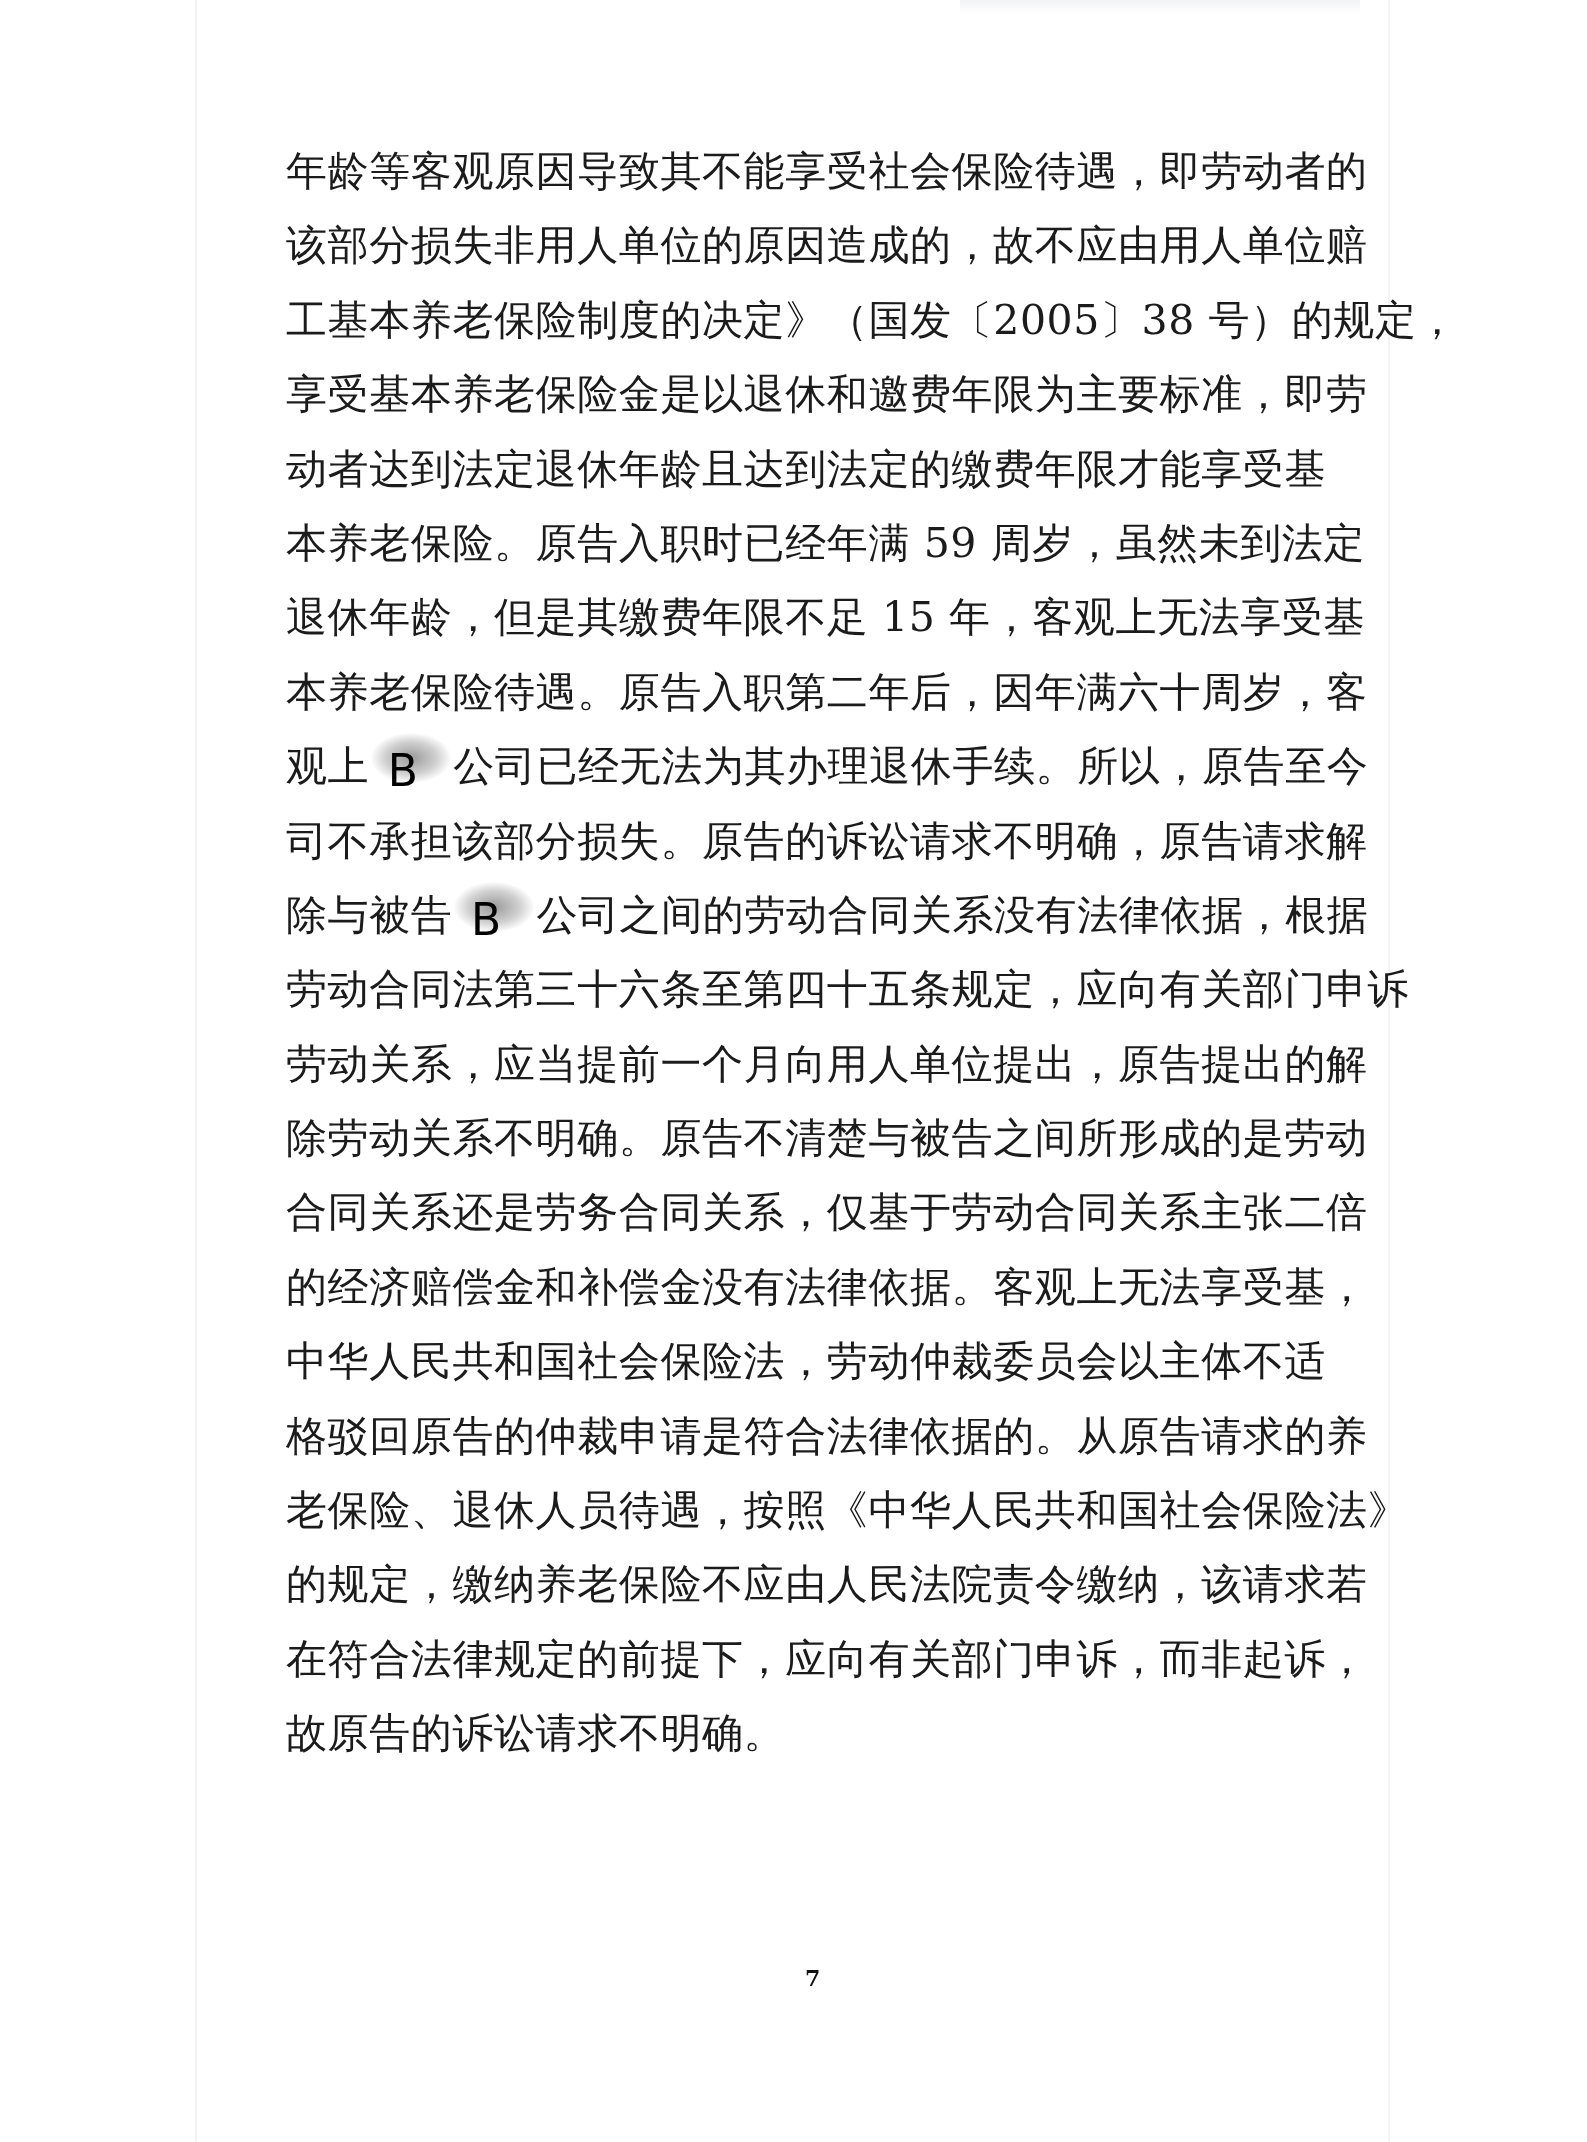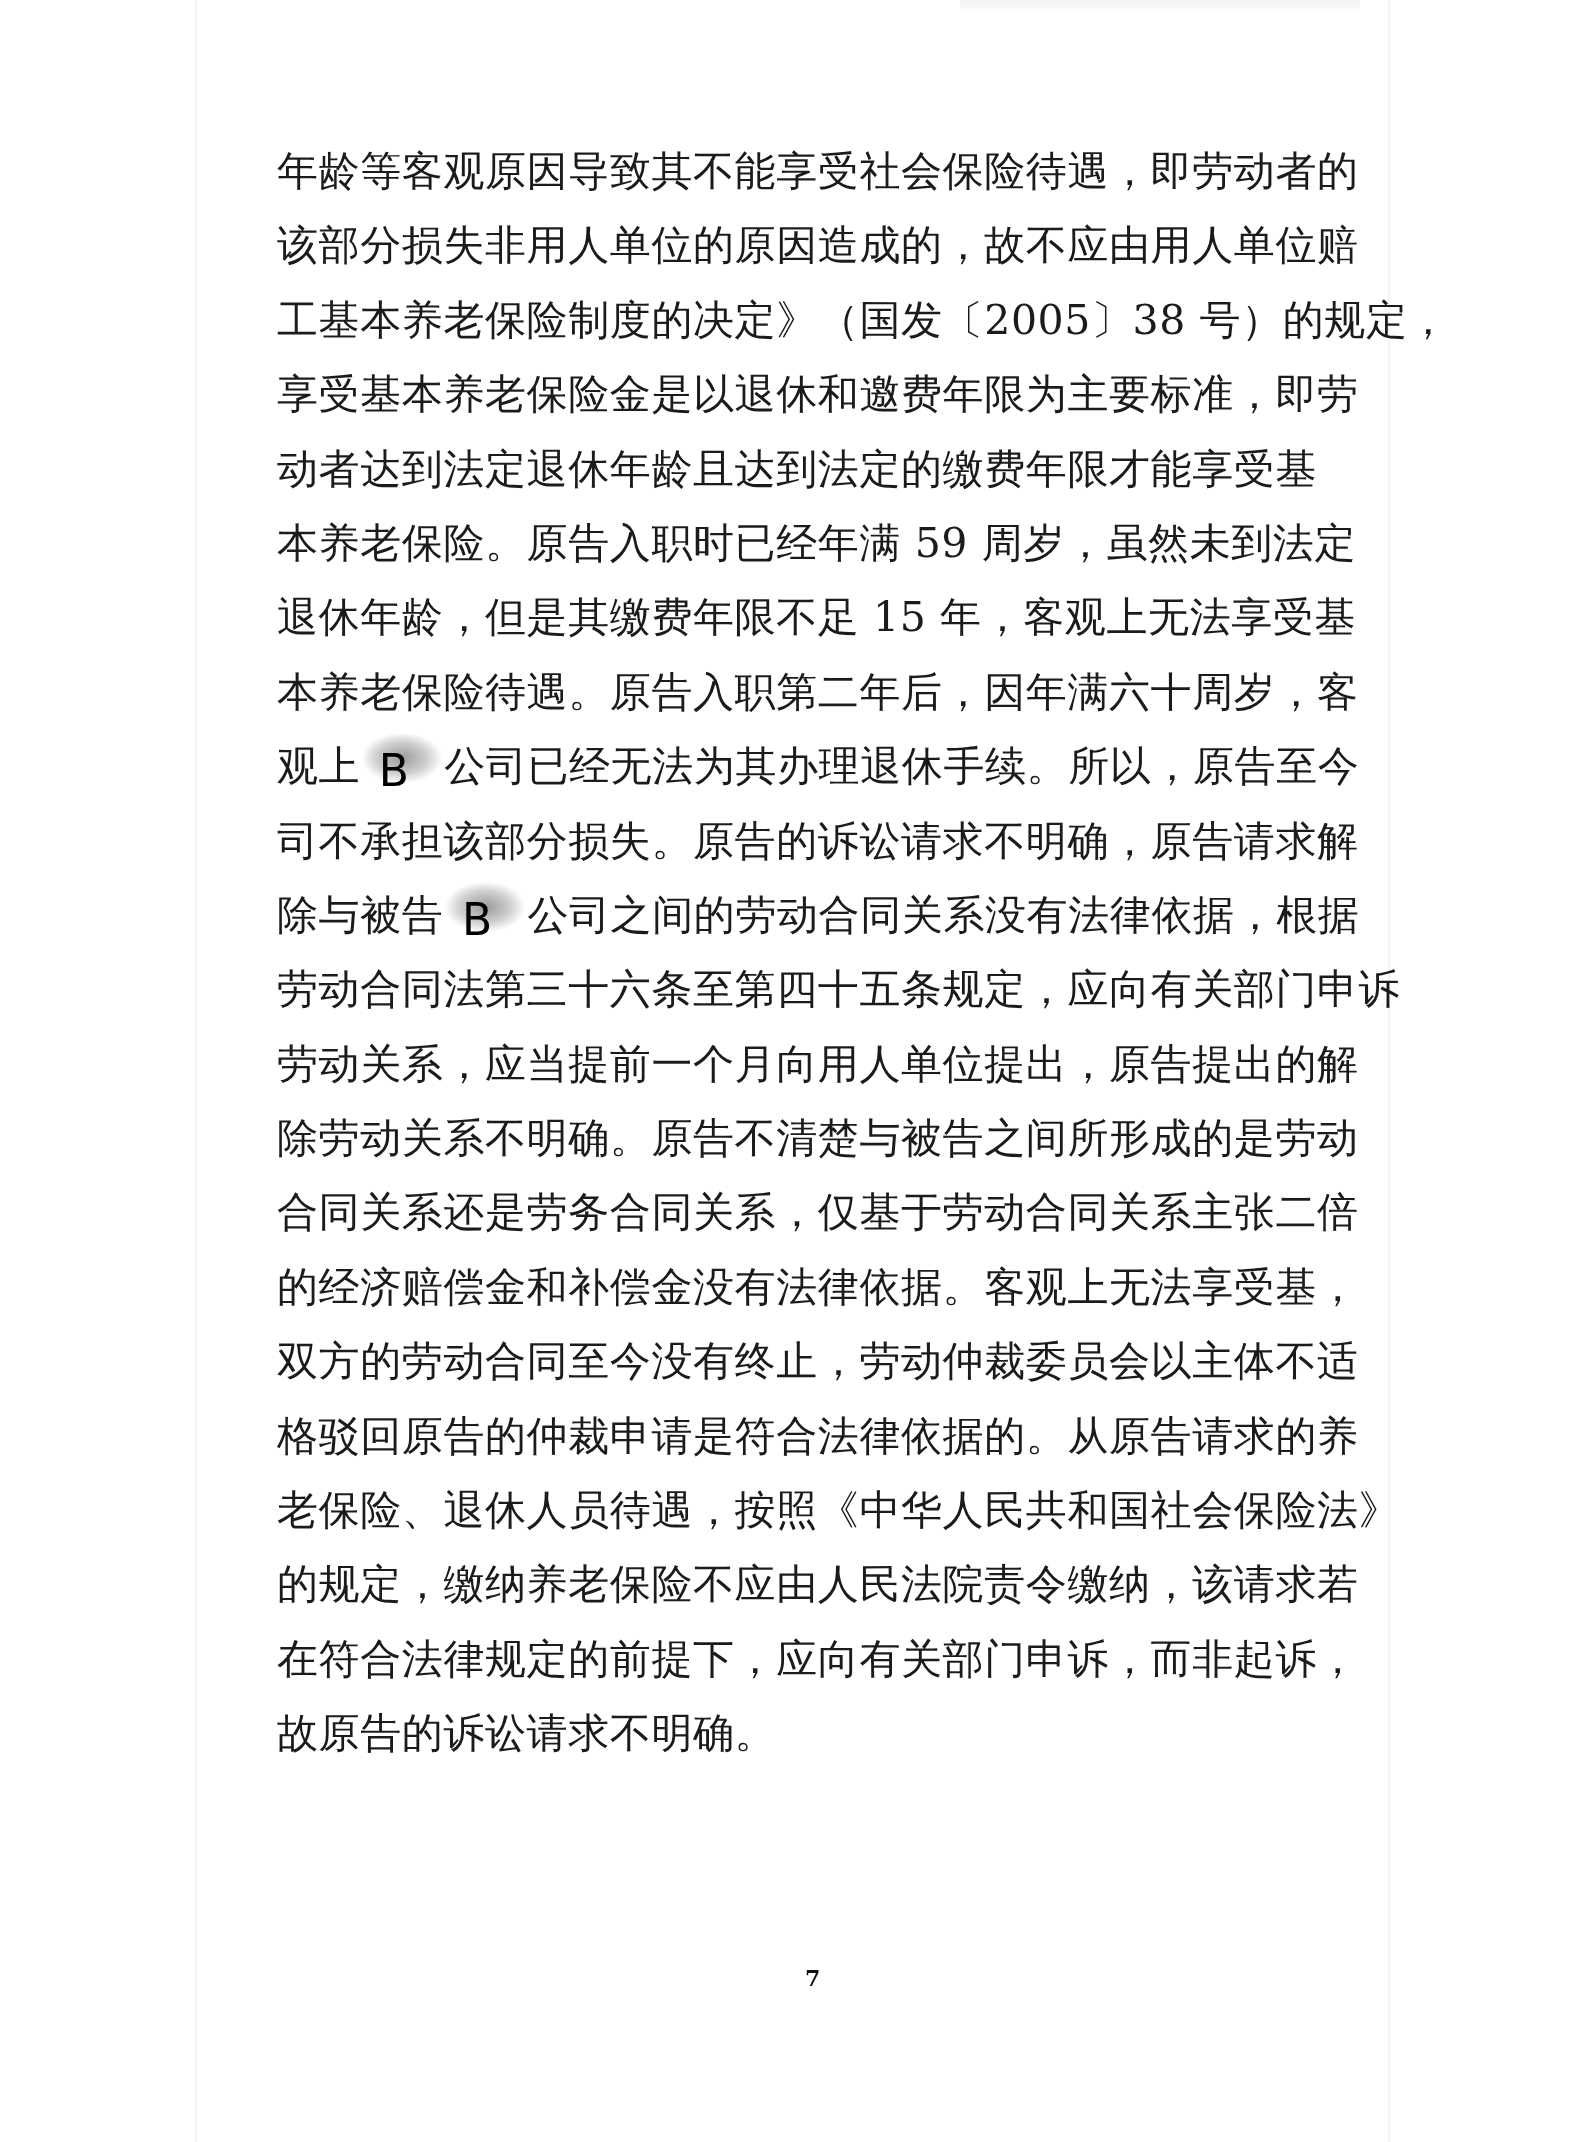--- a/index.html
+++ b/index.html
@@ -9,21 +9,21 @@
   }
   .page-edge-left { position: absolute; left: 195px; top: 0; width: 2px; height: 2142px; background: #f1f3f2; }
   .page-edge-right { position: absolute; left: 1388px; top: 0; width: 2px; height: 2142px; background: #f3f4f6; }
   .scan-header { position: absolute; left: 960px; top: 0; width: 400px; height: 14px;
     background: linear-gradient(to bottom, #eceef0, #ffffff); opacity: .7; }
   .body-text {
     position: absolute; left: 277px; top: 134px; width: 1090px;
     font-size: 41px; line-height: 74.4px; color: #1b1b1b; font-weight: 500;
     letter-spacing: 0.6px;
   }
-  .line { display: block; white-space: nowrap; height: 74.4px; }
+  .line { display: block; white-space: nowrap; height: 74.4px; margin-left: 9px; }
   .redact {
     display: inline-block; position: relative; width: 84px; height: 44px; vertical-align: -6px;
     text-align: center;
   }
   .redact .blur {
     position: absolute; left: 2px; top: -2px; width: 80px; height: 50px; border-radius: 50%;
     background: radial-gradient(ellipse at center, rgba(120,120,120,.75) 0%, rgba(150,150,150,.45) 45%, rgba(255,255,255,0) 72%);
   }
   .redact .letter {
     position: relative; font-family: "DejaVu Sans", "Liberation Sans", sans-serif;
@@ -60,21 +60,21 @@
 
   <span class="line">
     <span>除与被告</span><span class="redact"><span class="blur"></span><span class="letter">B</span></span><span>公司之间的劳动合同关系没有法律依据，根据</span>
   </span>
 
   <span class="line">劳动合同法第三十六条至第四十五条规定，应向有关部门申诉</span>
   <span class="line">劳动关系，应当提前一个月向用人单位提出，原告提出的解</span>
   <span class="line">除劳动关系不明确。原告不清楚与被告之间所形成的是劳动</span>
   <span class="line">合同关系还是劳务合同关系，仅基于劳动合同关系主张二倍</span>
   <span class="line">的经济赔偿金和补偿金没有法律依据。客观上无法享受基，</span>
-  <span class="line">双方的劳动合同至今没有终止，劳动仲裁委员会以主体不适</span>
+  <span class="line">中华人民共和国社会保险法，劳动仲裁委员会以主体不适</span>
   <span class="line">格驳回原告的仲裁申请是符合法律依据的。从原告请求的养</span>
   <span class="line">老保险、退休人员待遇，按照《中华人民共和国社会保险法》</span>
   <span class="line">的规定，缴纳养老保险不应由人民法院责令缴纳，该请求若</span>
   <span class="line">在符合法律规定的前提下，应向有关部门申诉，而非起诉，</span>
   <span class="line">故原告的诉讼请求不明确。</span>
 </div>
 
 <div class="page-number">7</div>
 
 </body></html>

